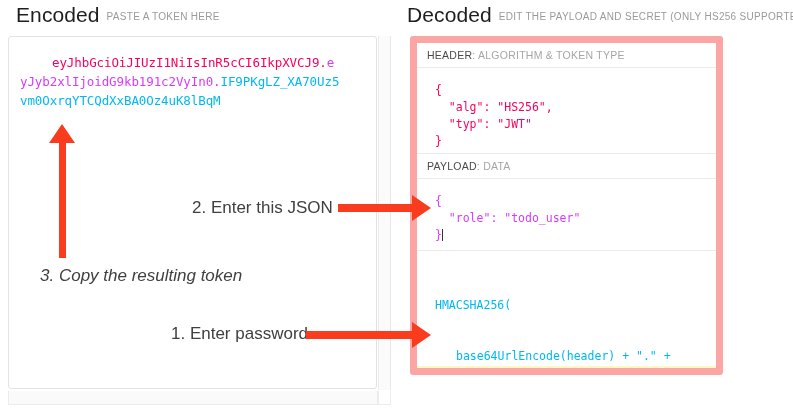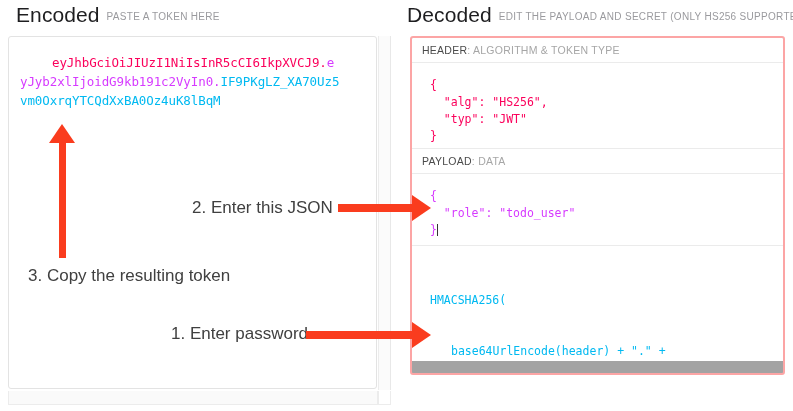--- a/index.html
+++ b/index.html
@@ -100,25 +100,25 @@
   .tok-p { color: #d63aff; }
   .tok-s { color: #00b9f1; }
   .tok-dot-h { color: #fb015b; }
   .tok-dot-p { color: #d63aff; }
 
   
   #decoded-box {
     position: absolute;
     left: 410px;
     top: 36px;
-    width: 375px;
+    width: 313px;
     height: 339px;
-    border: 2px solid #fca5a5;
+    border: 7px solid #fca5a5;
     border-radius: 3px;
-    background: #a3a3a3;
+    background: #fef9c3;
     box-sizing: border-box;
     overflow: hidden;
   }
   .section-label {
     height: 24px;
     line-height: 24px;
     padding-left: 10px;
     font-size: 10.5px;
     letter-spacing: 0.25px;
     border-bottom: 1px solid #ebebeb;
@@ -153,21 +153,21 @@
 
   
   .anno-text {
     position: absolute;
     color: #404040;
     font-size: 17px;
     font-family: "Liberation Sans", sans-serif;
     white-space: nowrap;
   }
   #anno-2-text { left: 192px; top: 198px; }
-  #anno-3-text { left: 28px;  top: 266px; }
+  #anno-3-text { left: 40px;  top: 266px; font-style: italic; }
   #anno-1-text { left: 171px; top: 324px; }
 
   .anno-arrow-h {
     position: absolute;
     height: 8px;
     background: #fa3c1e;
   }
   .anno-arrow-head-r {
     position: absolute;
     width: 0; height: 0;

